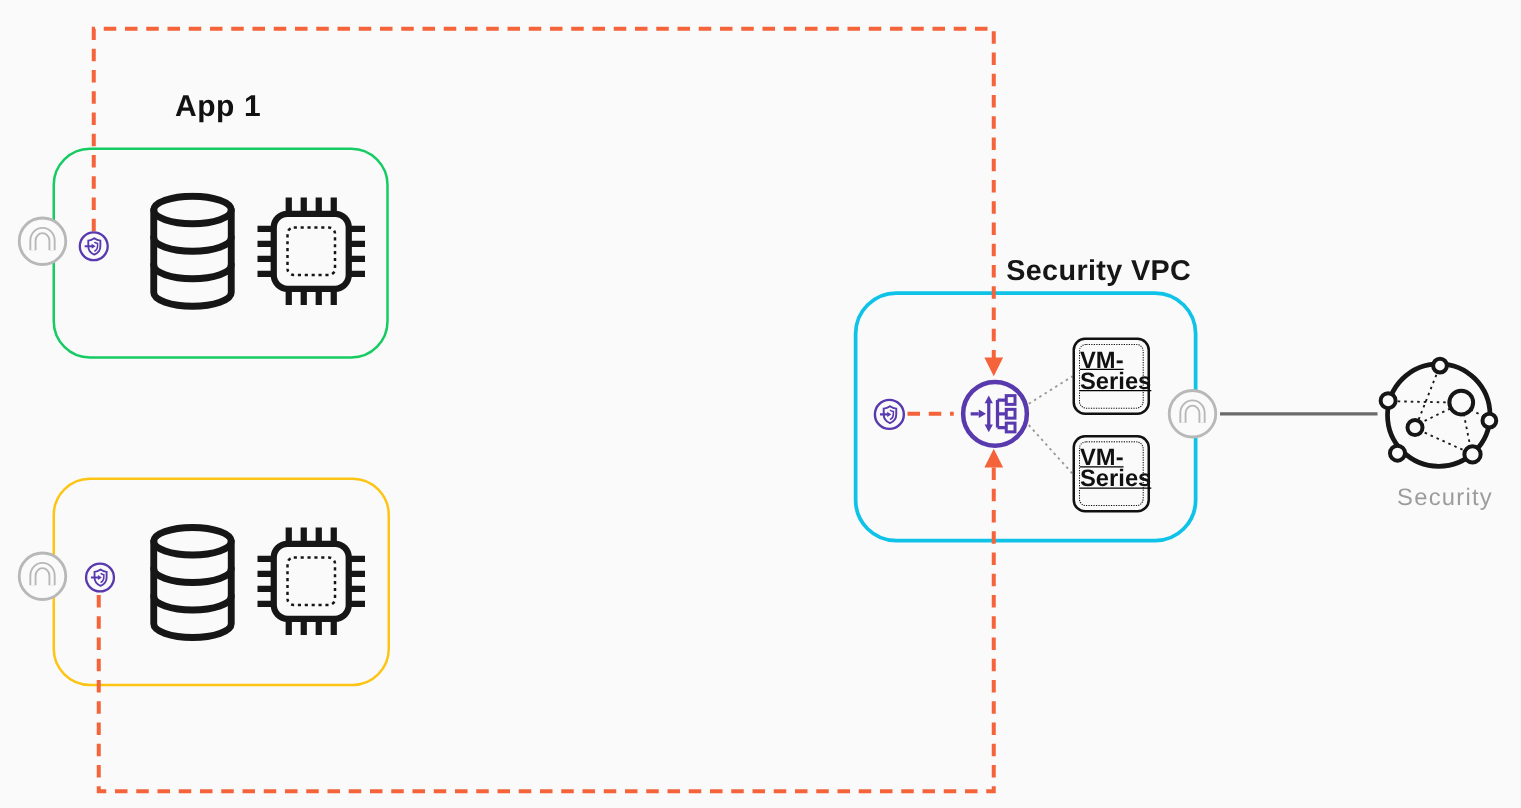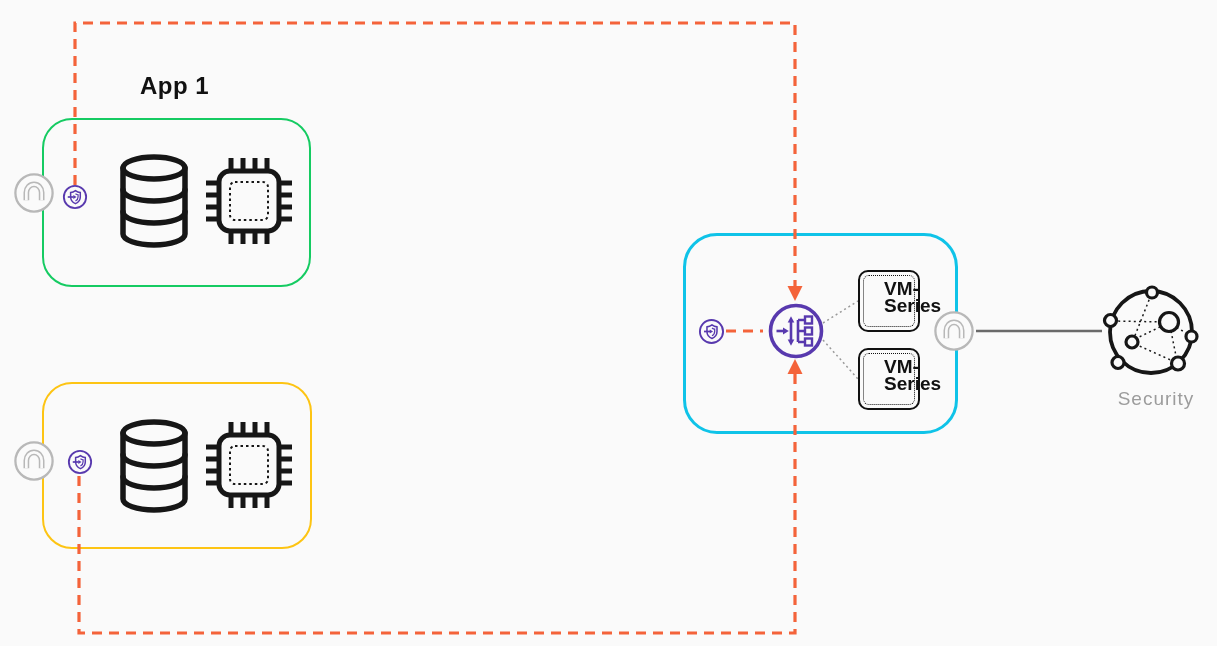--- a/index.html
+++ b/index.html
@@ -21,21 +21,21 @@
   .app-label{position:absolute;font-weight:700;font-size:24px;color:#111;letter-spacing:.5px;text-align:center;}
   .app1-label{left:42px;top:72px;width:265px;}
   .app2-label{left:42px;top:561px;width:266px;}
   .sec-label{position:absolute;left:683px;top:203px;width:270px;font-weight:700;font-size:23px;color:#161616;text-align:right;letter-spacing:.3px;}
   .internet-label{position:absolute;left:1096px;top:388px;width:120px;text-align:center;font-size:19px;color:#9c9c9c;letter-spacing:1px;}
 
   
   .vm-box{position:absolute;width:62px;height:62px;border:2.5px solid #111;border-radius:10px;background:#fafafa;box-sizing:border-box;}
   .vm-box.vm1{left:858px;top:270px;}
   .vm-box.vm2{left:858px;top:348px;}
-  .vm-inner{position:absolute;left:3px;top:3px;right:3px;bottom:3px;border:1.6px dotted #111;border-radius:6px;padding:3px 0 0 20px;box-sizing:border-box;}
+  .vm-inner{position:absolute;left:3px;top:3px;right:3px;bottom:3px;border:1.6px dotted #111;border-radius:6px;padding:3px 0 0 0;box-sizing:border-box;text-decoration:underline;}
   .vm-line1{font-size:19px;font-weight:700;color:#111;line-height:19px;letter-spacing:0px;}
   .vm-line2{font-size:19px;font-weight:600;color:#111;line-height:15px;}
 </style>
 </head>
 <body>
 
 <div class="canvas">
 
   <div class="vpc-box app1-box"></div>
   <div class="vpc-box app2-box"></div>
@@ -51,20 +51,21 @@
 
     <path d="M726,331 H763" fill="none" stroke="#f4633a" stroke-width="3.2" stroke-dasharray="10 7"></path>
 
     <path d="M823,323 L858,301" fill="none" stroke="#999" stroke-width="1.5" stroke-dasharray="2 3"></path>
     <path d="M823,340 L858,379" fill="none" stroke="#999" stroke-width="1.5" stroke-dasharray="2 3"></path>
 
     <path d="M976,331 H1102" fill="none" stroke="#6a6a6a" stroke-width="2.6"></path>
   </svg>
 
   <div class="app-label app1-label">App 1</div>
+  <div class="sec-label">Security VPC</div>
   <div class="internet-label">Security</div>
 
   <div class="abs" style="left:117px;top:154px;">
     <svg width="74" height="94" viewBox="0 0 74 94" fill="none" stroke="#161616" stroke-width="5.5" stroke-linecap="round">
       <ellipse cx="37" cy="14" rx="31" ry="11"></ellipse>
       <path d="M6,14 V80 A31,11 0 0 0 68,80 V14"></path>
       <path d="M6,36 A31,11 0 0 0 68,36"></path>
       <path d="M6,58 A31,11 0 0 0 68,58"></path>
     </svg>
   </div>

